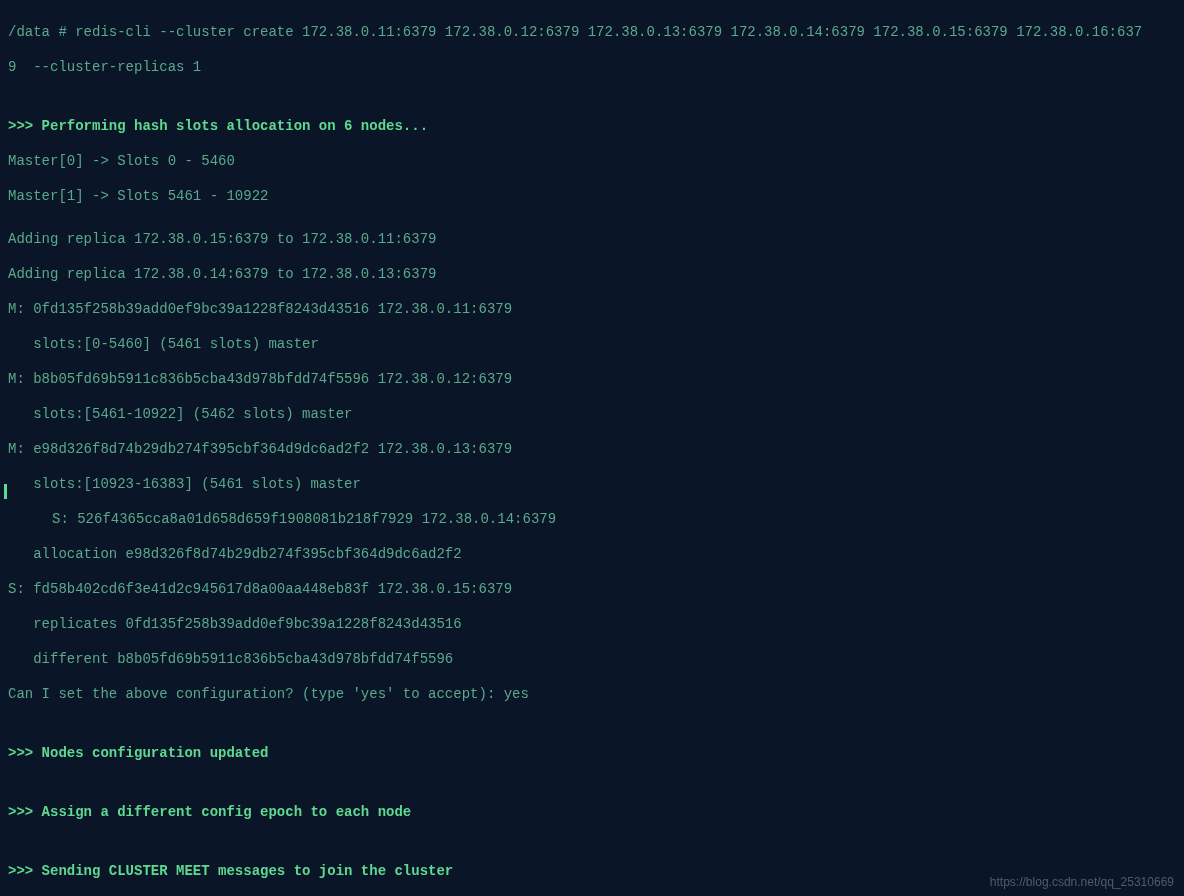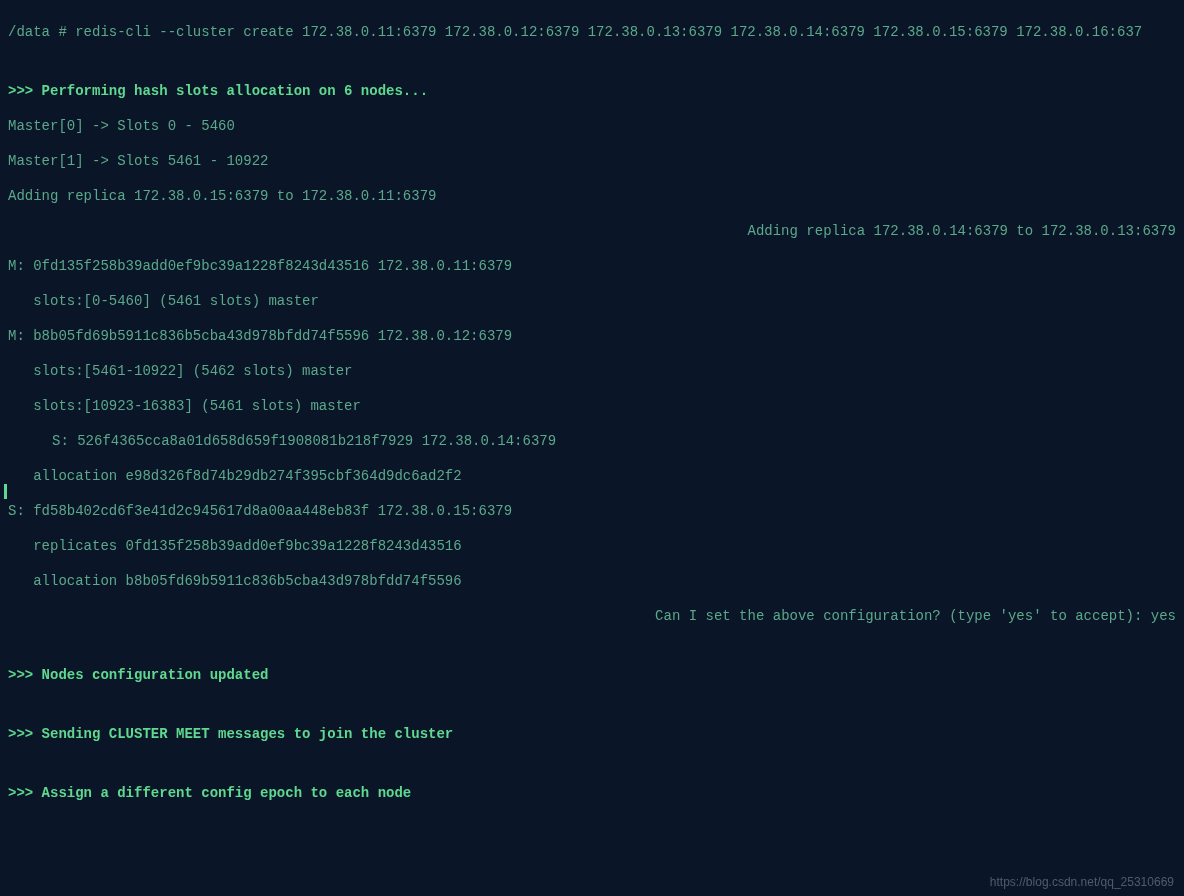--- a/index.html
+++ b/index.html
@@ -38,39 +38,41 @@
     width: 3px;
     height: 15px;
     background: #5fd98f;
   }
 </style>
 </head>
 <body>
 
 <div class="terminal">
 <span class="normal" style="display: block;">/data # redis-cli --cluster create 172.38.0.11:6379 172.38.0.12:6379 172.38.0.13:6379 172.38.0.14:6379 172.38.0.15:6379 172.38.0.16:637</span>
+<span class="normal" style="display: block;">9  --cluster-replicas 1</span>
 <span class="bright" style="display: block;">&gt;&gt;&gt; Performing hash slots allocation on 6 nodes...</span>
 <span class="normal" style="display: block;">Master[0] -&gt; Slots 0 - 5460</span>
 <span class="normal" style="display: block;">Master[1] -&gt; Slots 5461 - 10922</span>
-<span class="normal" style="display: block;">Adding replica 172.38.0.15:6379 to 172.38.0.11:6379</span>
-<span class="normal" style="display: block; text-align: right;">Adding replica 172.38.0.14:6379 to 172.38.0.13:6379</span>
+<span class="normal" style="display: block; margin-top: 8px;">Adding replica 172.38.0.15:6379 to 172.38.0.11:6379</span>
+<span class="normal" style="display: block;">Adding replica 172.38.0.14:6379 to 172.38.0.13:6379</span>
 <span class="normal" style="display: block;">M: 0fd135f258b39add0ef9bc39a1228f8243d43516 172.38.0.11:6379</span>
 <span class="normal" style="display: block;">   slots:[0-5460] (5461 slots) master</span>
 <span class="normal" style="display: block;">M: b8b05fd69b5911c836b5cba43d978bfdd74f5596 172.38.0.12:6379</span>
 <span class="normal" style="display: block;">   slots:[5461-10922] (5462 slots) master</span>
+<span class="normal" style="display: block;">M: e98d326f8d74b29db274f395cbf364d9dc6ad2f2 172.38.0.13:6379</span>
 <span class="normal" style="display: block;">   slots:[10923-16383] (5461 slots) master</span>
 <span class="normal" style="display: block; margin-left: 44px;">S: 526f4365cca8a01d658d659f1908081b218f7929 172.38.0.14:6379</span>
 <span class="normal" style="display: block;">   allocation e98d326f8d74b29db274f395cbf364d9dc6ad2f2</span>
 <span class="normal" style="display: block;">S: fd58b402cd6f3e41d2c945617d8a00aa448eb83f 172.38.0.15:6379</span>
 <span class="normal" style="display: block;">   replicates 0fd135f258b39add0ef9bc39a1228f8243d43516</span>
-<span class="normal" style="display: block;">   allocation b8b05fd69b5911c836b5cba43d978bfdd74f5596</span>
-<span class="normal" style="display: block; text-align: right;">Can I set the above configuration? (type 'yes' to accept): yes</span>
+<span class="normal" style="display: block;">   different b8b05fd69b5911c836b5cba43d978bfdd74f5596</span>
+<span class="normal" style="display: block;">Can I set the above configuration? (type 'yes' to accept): yes</span>
 <span class="bright" style="display: block;">&gt;&gt;&gt; Nodes configuration updated</span>
+<span class="bright" style="display: block;">&gt;&gt;&gt; Assign a different config epoch to each node</span>
 <span class="bright" style="display: block;">&gt;&gt;&gt; Sending CLUSTER MEET messages to join the cluster</span>
-<span class="bright" style="display: block;">&gt;&gt;&gt; Assign a different config epoch to each node</span>
 
 
 
 
 
 
 
 
 
 

